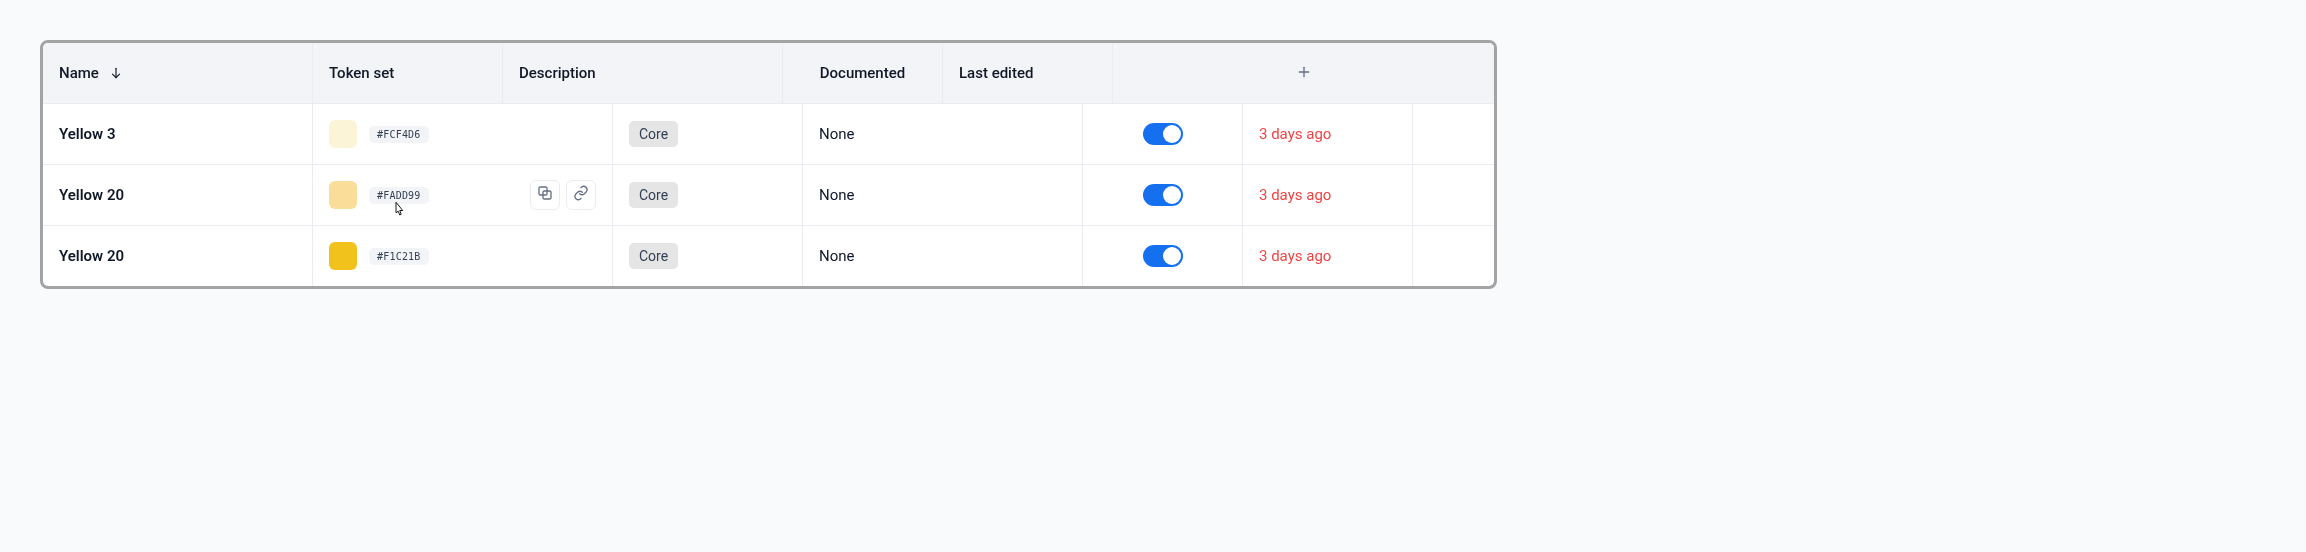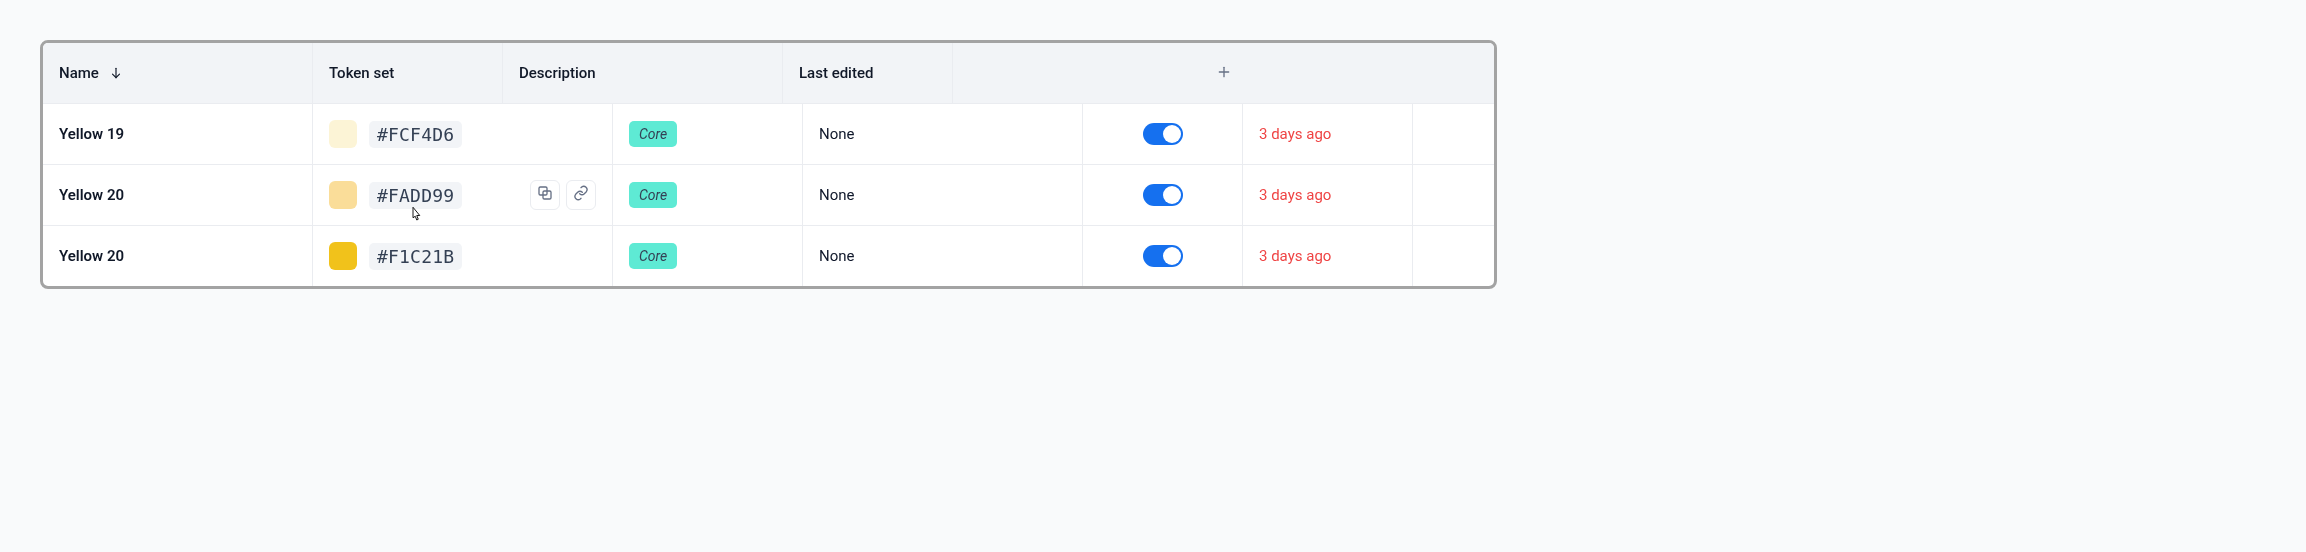--- a/index.html
+++ b/index.html
@@ -54,45 +54,44 @@
   .sort-icon { margin-left: 10px; display: inline-flex; color: #101828; }
 
   .swatch {
     width: 28px; height: 28px; border-radius: 6px; flex: none;
     margin-right: 12px;
   }
   .hexchip {
     background: #f2f4f7;
     color: #344054;
     font-family: ui-monospace, SFMono-Regular, Menlo, Consolas, monospace;
-    font-size: 18px;
+    font-size: 10px;
     padding: 3px 8px;
     border-radius: 5px;
     letter-spacing: 0.2px;
   }
   .value-actions {
     margin-left: auto;
     display: flex;
     gap: 6px;
   }
   .iconbtn {
     width: 30px; height: 30px;
     border: 1px solid #eaecf0;
     border-radius: 6px;
     background: #ffffff;
     display: flex; align-items: center; justify-content: center;
     color: #667085;
   }
   .setchip {
-    background: #5eead4;
+    background: #e5e5e5;
     color: #344054;
     padding: 5px 10px;
     border-radius: 5px;
     font-size: 14px;
-    font-style: italic;
   }
   .muted { color: #0f172a; }
   .dim   { color: #ef4444; }
 
   .toggle {
     width: 40px; height: 22px; border-radius: 11px;
     background: #1570ef;
     position: relative;
     flex: none;
   }
@@ -137,37 +136,40 @@
               <polyline points="6 14 12 20 18 14"></polyline>
             </svg>
         </span>
       </div>
       <div class="cell col-set">
         <span>Token set</span>
       </div>
       <div class="cell col-desc">
         <span>Description</span>
       </div>
+      <div class="cell col-doc">
+        <span>Documented</span>
+      </div>
       <div class="cell col-edit">
         <span>Last edited</span>
       </div>
       <div class="cell col-add">
         <span class="plus">
           <svg width="16" height="16" viewBox="0 0 24 24" fill="none" stroke="currentColor" stroke-width="2" stroke-linecap="round">
               <line x1="12" y1="5" x2="12" y2="19"></line>
               <line x1="5" y1="12" x2="19" y2="12"></line>
             </svg>
         </span>
       </div>
     </div>
 
     <div id="rows">
         <div class="row">
           <div class="cell col-name">
-            <span>Yellow 19</span>
+            <span>Yellow 3</span>
           </div>
           <div class="cell col-value">
             <span class="swatch" style="background: rgb(252, 244, 214);"></span>
             <span class="hexchip">#FCF4D6</span>
           </div>
           <div class="cell col-set">
             <span class="setchip">Core</span>
           </div>
           <div class="cell col-desc">
             <span class="muted">None</span>

